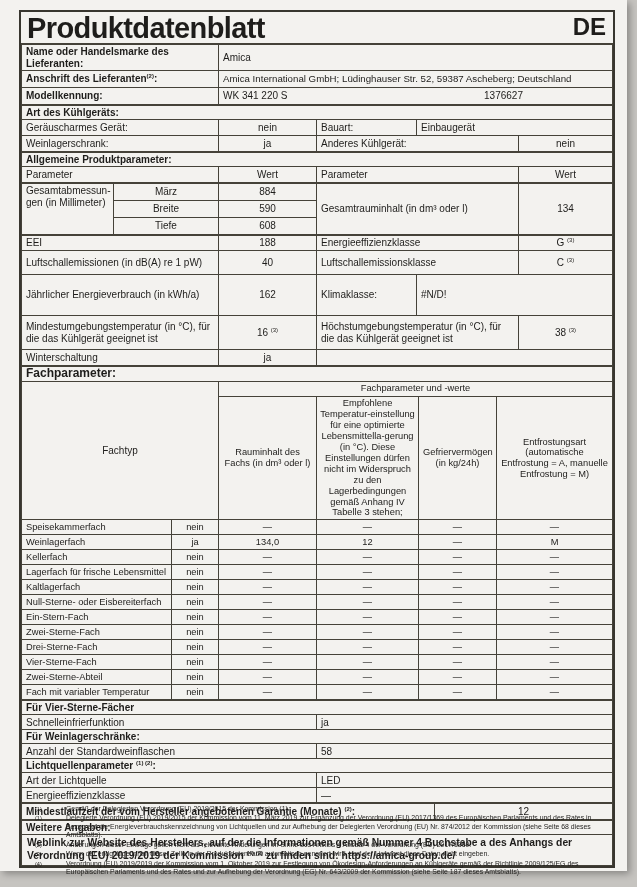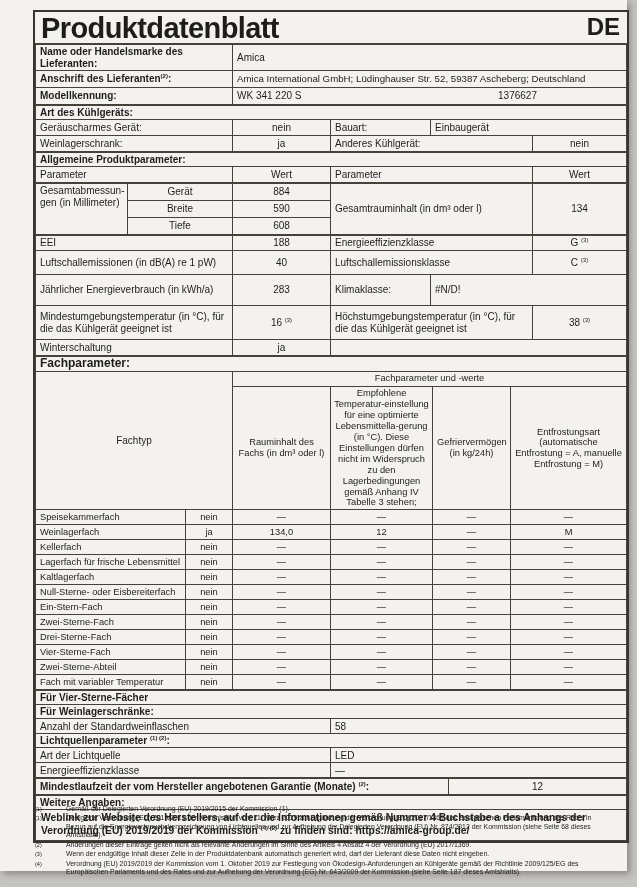--- a/index.html
+++ b/index.html
@@ -11,21 +11,21 @@
     position: relative;
     overflow: hidden;
   }
   .page {
     position: absolute; left: 0; top: 0;
     width: 627px; height: 871px;
     background: #f3f2ef;
     box-shadow: 3px 3px 7px rgba(0,0,0,.30);
   }
   .doc {
-    position: absolute; left: 33px; top: 10px;
+    position: absolute; left: 19px; top: 10px;
     width: 596px;
     border: 2px solid #38362f;
     background: #f3f2ef;
   }
   table { border-collapse: collapse; table-layout: fixed; width: 100%; }
   td {
     border: 1px solid #454239;
     font-size: 10px; line-height: 1.15;
     padding: 1px 4px; vertical-align: middle;
     overflow: hidden; height: 17px;
@@ -38,21 +38,21 @@
   .title-block { border-bottom: 1px solid #454239; }
   .title-row { display: flex; justify-content: space-between; align-items: flex-start; padding: 2px 7px 0 6px; }
   .h1 { font-size: 29px; font-weight: 700; letter-spacing: -0.6px; line-height: 1.0; }
   .de { font-size: 24px; font-weight: 700; line-height: 1.1; }
   .subtitle { font-size: 10px; font-weight: 700; padding: 0 6px 3px 6px; }
   .model-flex { display: flex; justify-content: space-between; padding-right: 85px; }
   .heading-cell { font-weight: 700; border-radius: 7px; }
   tr.h15 td { height: 15px; padding-top: 0; padding-bottom: 0; }
   tr.h16 td { height: 16px; }
   tr.h24 td { height: 24px; }
-  tr.h31 td { height: 31px; }
+  tr.h31 td { height: 41px; }
   tr.h34 td { height: 34px; }
   tr.h14 td { height: 14px; padding-top: 0; padding-bottom: 0; }
   tr.h47 td { height: 47px; }
   .fach-table td { font-size: 9.3px; white-space: nowrap; }
   .fh { white-space: normal !important; text-align: center; vertical-align: middle; }
   .fh-group { font-size: 9.5px; }
   .fh-vol { font-size: 8.6px; margin-left: 32px; }
   .fh-temp { font-size: 5.8px; padding: 1px 2px; line-height: 1.18; margin-top: 25px; }
   .fh-freeze { font-size: 8.6px; }
   .fh-defrost { font-size: 7.4px; }
@@ -152,21 +152,21 @@
       <colgroup>
           <col style="width:92px">
           <col style="width:105px">
           <col style="width:98px">
           <col style="width:202px">
           <col>
         </colgroup>
       <tbody>
           <tr>
         <td rowspan="3" class="vt">Gesamtabmessun­gen (in Millimeter)</td>
-        <td class="tc">Gerät</td>
+        <td class="tc">März</td>
         <td class="tc">884</td>
         <td rowspan="3">Gesamtrauminhalt (in dm³ oder l)</td>
         <td rowspan="3" class="tc">134</td>
       </tr>
       <tr>
         <td class="tc">Breite</td>
         <td class="tc">590</td>
       </tr>
       <tr>
         <td class="tc">Tiefe</td>
@@ -191,21 +191,21 @@
         <td class="tc"><span>G</span> <sup>(3)</sup></td>
       </tr>
       <tr class="h24">
         <td>Luftschallemissionen (in dB(A) re 1 pW)</td>
         <td class="tc">40</td>
         <td colspan="2">Luftschallemissionsklasse</td>
         <td class="tc"><span>C</span> <sup>(3)</sup></td>
       </tr>
       <tr class="h31">
         <td>Jährlicher Energieverbrauch (in kWh/a)</td>
-        <td class="tc">283</td>
+        <td class="tc">162</td>
         <td>Klimaklasse:</td>
         <td colspan="2">#N/D!</td>
       </tr>
       <tr class="h34">
         <td>Mindestumgebungstemperatur (in °C), für die das Kühlgerät geeignet ist</td>
         <td class="tc"><span>16</span> <sup>(3)</sup></td>
         <td colspan="2">Höchstumgebungstemperatur (in °C), für die das Kühlgerät geeignet ist</td>
         <td class="tc"><span>38</span> <sup>(3)</sup></td>
       </tr>
       <tr class="h16">
@@ -342,20 +342,24 @@
 
     <table>
       <colgroup>
           <col style="width:295px">
           <col>
         </colgroup>
       <tbody>
           <tr class="h14">
         <td colspan="2" class="heading-cell">Für Vier-Sterne-Fächer</td>
       </tr>
+      <tr class="h15">
+        <td>Schnelleinfrierfunktion</td>
+        <td>ja</td>
+      </tr>
       <tr class="h14">
         <td colspan="2" class="heading-cell">Für Weinlagerschränke:</td>
       </tr>
       <tr class="h15">
         <td>Anzahl der Standardweinflaschen</td>
         <td>58</td>
       </tr>
       <tr class="h14">
         <td colspan="2" class="heading-cell"><span>Lichtquellenparameter</span> <sup>(1) (2)</sup><span>:</span></td>
       </tr>

